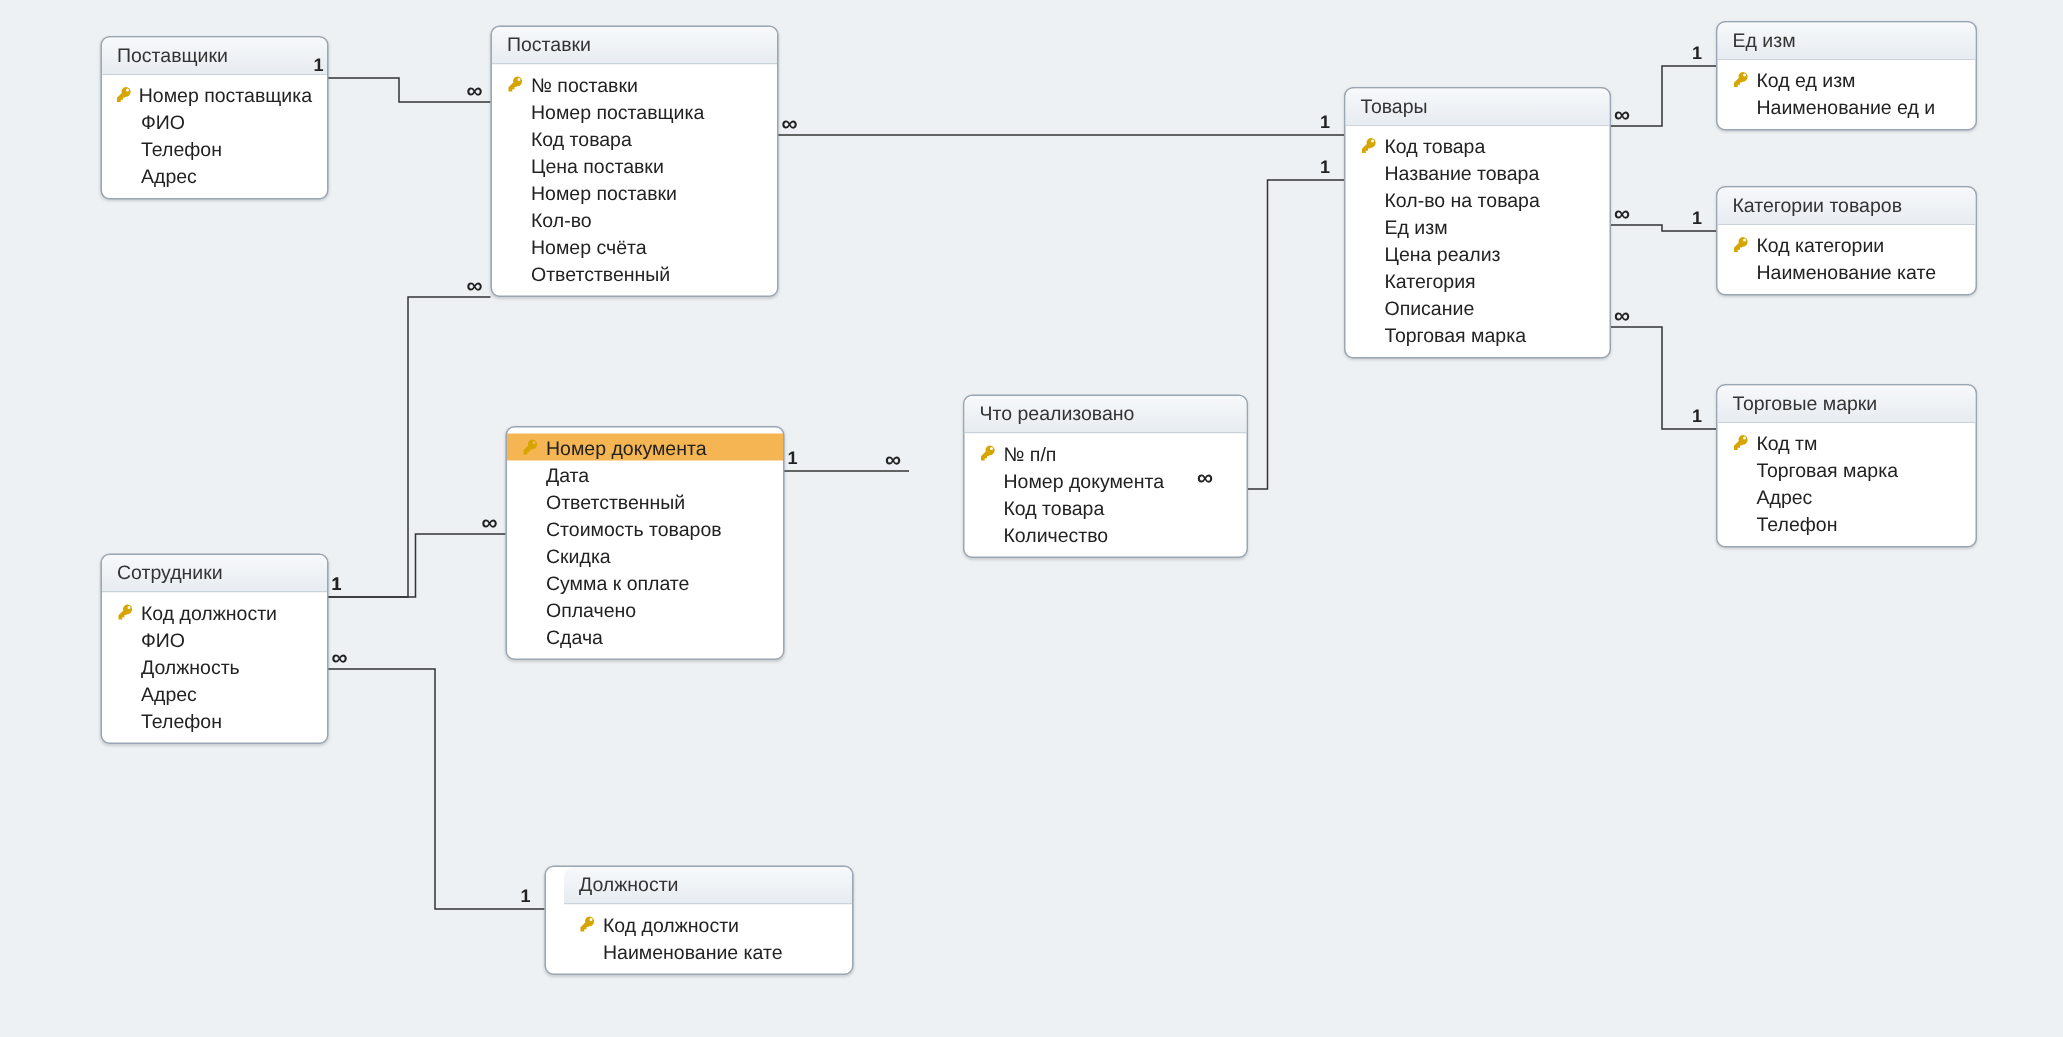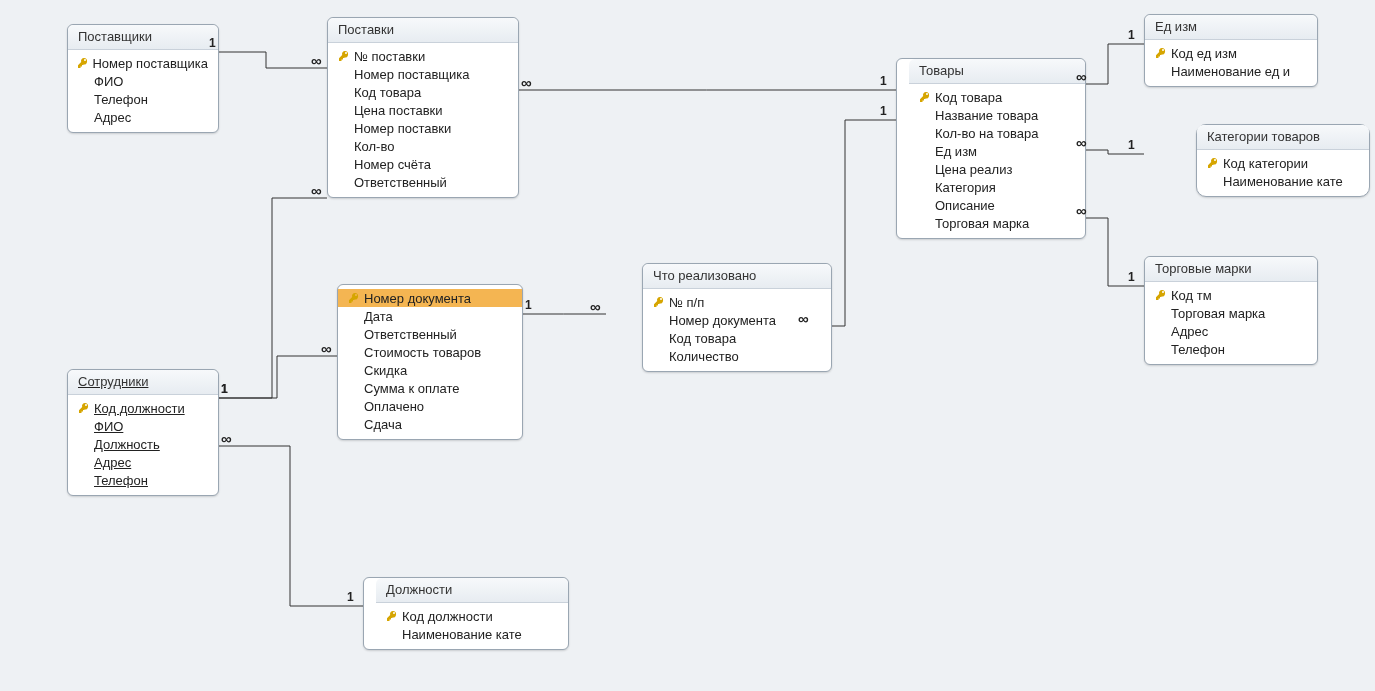--- a/index.html
+++ b/index.html
@@ -152,21 +152,21 @@
         <div class="field">
           <span class="key-slot"></span>
           <span class="field-label">Номер счёта</span>
         </div>
         <div class="field">
           <span class="key-slot"></span>
           <span class="field-label">Ответственный</span>
         </div>
       </div>
     </div>
-    <div class="table" style="left: 896px; top: 58px; width: 176px; padding-left: 12px;">
+    <div class="table" style="left: 896px; top: 58px; width: 176px;">
       <div class="table-title">Товары</div>
       <div class="table-body">
         <div class="field">
           <span class="key-slot">
             <svg width="12" height="12" viewBox="0 0 24 24" fill="#d6a500">
               <path d="M14 2a6 6 0 0 0-5.65 8L2 16.35V22h5v-3h3v-3h2.35l1-1A6 6 0 1 0 14 2zm2 6a2 2 0 1 1 2-2 2 2 0 0 1-2 2z"></path>
             </svg>
           </span>
           <span class="field-label">Код товара</span>
         </div>
@@ -210,21 +210,21 @@
             </svg>
           </span>
           <span class="field-label">Код ед изм</span>
         </div>
         <div class="field">
           <span class="key-slot"></span>
           <span class="field-label">Наименование ед и</span>
         </div>
       </div>
     </div>
-    <div class="table" style="left: 1196px; top: 124px; width: 172px; border-radius: 10px;">
+    <div class="table" style="left: 1144px; top: 124px; width: 172px;">
       <div class="table-title">Категории товаров</div>
       <div class="table-body">
         <div class="field">
           <span class="key-slot">
             <svg width="12" height="12" viewBox="0 0 24 24" fill="#d6a500">
               <path d="M14 2a6 6 0 0 0-5.65 8L2 16.35V22h5v-3h3v-3h2.35l1-1A6 6 0 1 0 14 2zm2 6a2 2 0 1 1 2-2 2 2 0 0 1-2 2z"></path>
             </svg>
           </span>
           <span class="field-label">Код категории</span>
         </div>
@@ -317,21 +317,21 @@
         <div class="field">
           <span class="key-slot"></span>
           <span class="field-label">Код товара</span>
         </div>
         <div class="field">
           <span class="key-slot"></span>
           <span class="field-label">Количество</span>
         </div>
       </div>
     </div>
-    <div class="table" style="left: 67px; top: 369px; width: 150px; text-decoration: underline;">
+    <div class="table" style="left: 67px; top: 369px; width: 150px;">
       <div class="table-title">Сотрудники</div>
       <div class="table-body">
         <div class="field">
           <span class="key-slot">
             <svg width="12" height="12" viewBox="0 0 24 24" fill="#d6a500">
               <path d="M14 2a6 6 0 0 0-5.65 8L2 16.35V22h5v-3h3v-3h2.35l1-1A6 6 0 1 0 14 2zm2 6a2 2 0 1 1 2-2 2 2 0 0 1-2 2z"></path>
             </svg>
           </span>
           <span class="field-label">Код должности</span>
         </div>

